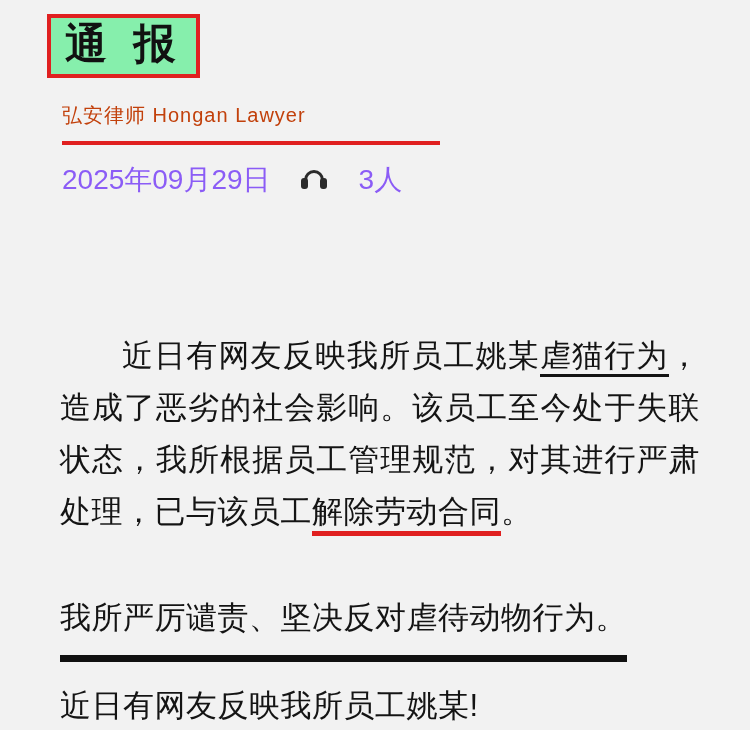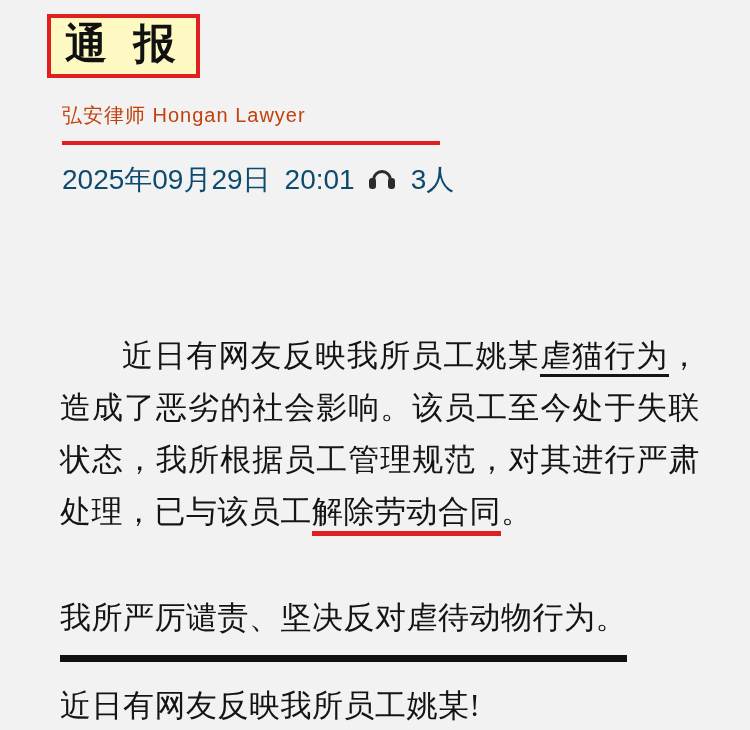--- a/index.html
+++ b/index.html
@@ -26,21 +26,21 @@
   
   .title-wrap {
     position: absolute;
     left: 47px;
     top: 14px;
   }
   .title-box {
     display: inline-block;
     border: 4px solid #e02020;
     padding: 4px 14px 8px 14px;
-    background: #fef9c3;
+    background: #86efac;
   }
   .title-text {
     font-family: "DejaVu Sans", sans-serif;
     font-weight: bold;
     font-size: 42px;
     line-height: 1.05;
     letter-spacing: 6px;
     color: #111;
     white-space: nowrap;
   }
@@ -65,25 +65,25 @@
     background: #e02020;
   }
 
   
   .meta {
     position: absolute;
     left: 62px;
     top: 160px;
     font-size: 28px;
     line-height: 1.4;
-    color: #0c4a6e;
+    color: #8b5cf6;
     white-space: nowrap;
     display: flex;
     align-items: center;
-    gap: 14px;
+    gap: 30px;
   }
   .headset-icon {
     display: inline-block;
     width: 26px;
     height: 20px;
     position: relative;
     margin-right: 2px;
   }
   .headset-icon::before {
     content: "";
@@ -110,21 +110,21 @@
     position: absolute;
     left: 60px;
     top: 330px;
     width: 640px;
     font-size: 31px;
     line-height: 52px;
     color: #141414;
     letter-spacing: 0.5px;
     text-align: justify;
   }
-  .para { margin: 0; font-family: Liberation Serif, serif; }
+  .para { margin: 0; }
   .para.indent { text-indent: 62px; }
 
   .gap-1 { height: 54px; }
   .gap-2 { height: 36px; }
 
   .u-thin {
     border-bottom: 3px solid #141414;
     padding-bottom: 1px;
   }
   .u-red {
@@ -147,21 +147,20 @@
     </div>
   </div>
 
   <div class="byline">
     <span>弘安律师 Hongan Lawyer</span>
     <span class="underline-red"></span>
   </div>
 
   <div class="meta">
     <span>2025年09月29日</span>
-    <span>20:01</span>
     <span class="headset-icon"></span>
     <span>3人</span>
   </div>
 
   <div class="body-text">
     <p class="para indent">
       <span>近日有网友反映我所员工姚某</span><span class="u-thin">虐猫行为</span><span>，造成了恶劣的社会影响。该员工至今处于失联状态，我所根据员工管理规范，对其进行严肃处理，已与该员工</span><span class="u-red">解除劳动合同</span><span>。</span>
     </p>
 
     <div class="gap-1"></div>

